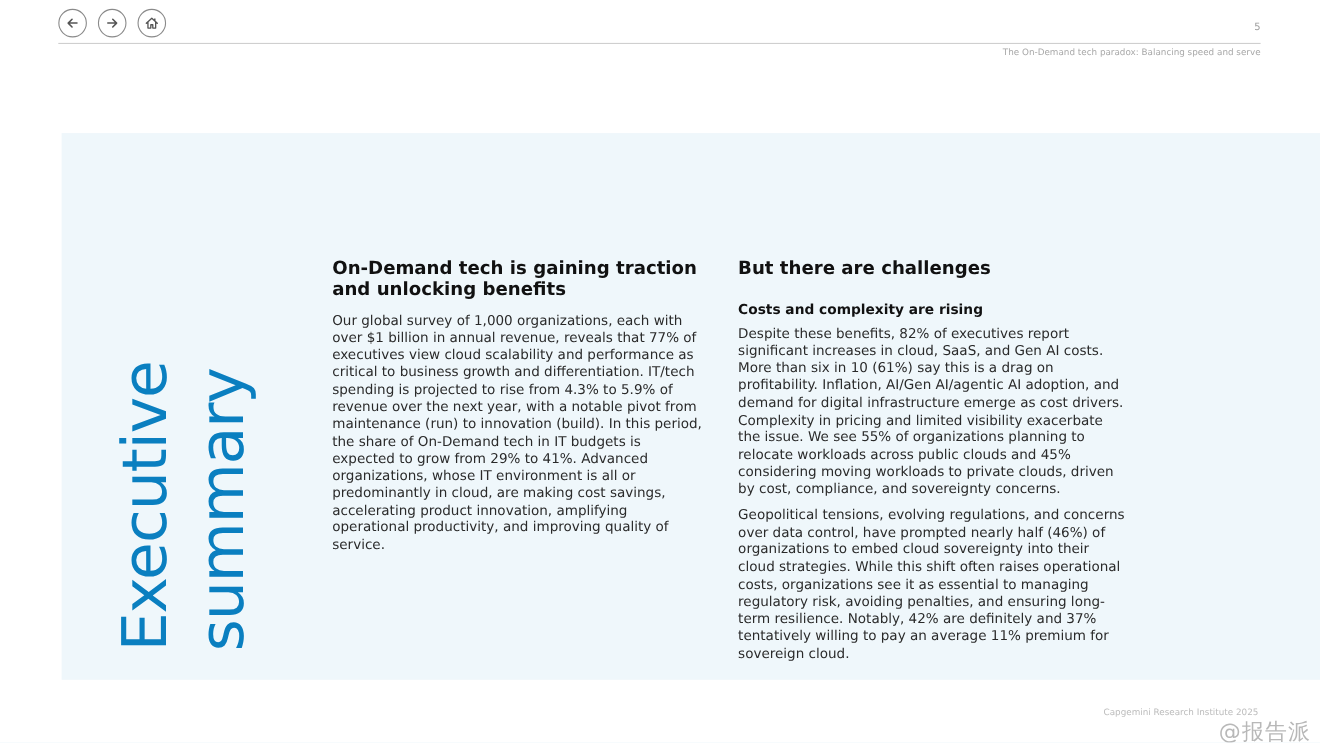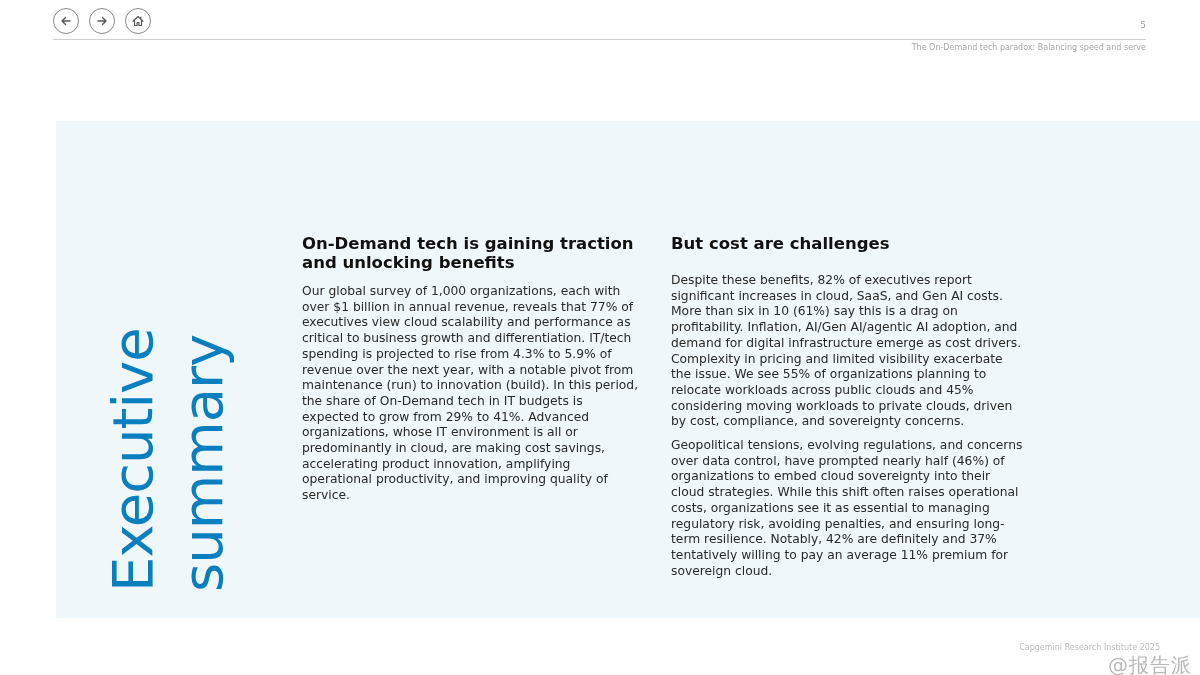--- a/index.html
+++ b/index.html
@@ -31,21 +31,21 @@
     .vertical-title div { height: 70px; }
 
     .col { position: absolute; top: 234px; font-size: 12.3px; line-height: 15.7px; color: #2a2a2a; }
     .col-left { left: 302px; width: 340px; }
     .col-right { left: 671px; width: 355px; }
     .col h2 { margin: 0 0 12px 0; font-size: 16.5px; line-height: 19px; font-weight: bold; color: #111; }
     .col h3 { margin: 0 0 8px 0; font-size: 12.5px; line-height: 15px; font-weight: bold; color: #111; }
     .col p { margin: 0 0 8px 0; }
     .col-right h2 { margin-bottom: 20px; }
 
-    .footer-credit { position: absolute; right: 40px; top: 643px; font-size: 8px; color: #bcbcbc; }
+    .footer-credit { position: absolute; right: 56px; top: 643px; font-size: 8px; color: #bcbcbc; }
     .watermark { position: absolute; right: 8px; top: 652px; font-size: 20px; color: #b8b8b8; letter-spacing: 1px; }
   </style>
 </head>
 <body>
 
 <div class="nav">
   <div class="nav-btn" title="Back">
     <svg viewBox="0 0 14 14">
       <path d="M11 7H3M6.5 3.5L3 7l3.5 3.5" fill="none" stroke="#555" stroke-width="1.4" stroke-linecap="round" stroke-linejoin="round"></path>
     </svg>
@@ -72,19 +72,20 @@
   <div>Executive</div>
   <div>summary</div>
 </div>
 
 <div class="col col-left">
   <h2>On-Demand tech is gaining traction and unlocking benefits</h2>
   <p>Our global survey of 1,000 organizations, each with over $1 billion in annual revenue, reveals that 77% of executives view cloud scalability and performance as critical to business growth and differentiation. IT/tech spending is projected to rise from 4.3% to 5.9% of revenue over the next year, with a notable pivot from maintenance (run) to innovation (build). In this period, the share of On-Demand tech in IT budgets is expected to grow from 29% to 41%. Advanced organizations, whose IT environment is all or predominantly in cloud, are making cost savings, accelerating product innovation, amplifying operational productivity, and improving quality of service.</p>
 </div>
 
 <div class="col col-right">
-  <h2>But cost are challenges</h2>
+  <h2>But there are challenges</h2>
+  <h3>Costs and complexity are rising</h3>
   <p>Despite these benefits, 82% of executives report significant increases in cloud, SaaS, and Gen AI costs. More than six in 10 (61%) say this is a drag on profitability. Inflation, AI/Gen AI/agentic AI adoption, and demand for digital infrastructure emerge as cost drivers. Complexity in pricing and limited visibility exacerbate the issue. We see 55% of organizations planning to relocate workloads across public clouds and 45% considering moving workloads to private clouds, driven by cost, compliance, and sovereignty concerns.</p>
   <p>Geopolitical tensions, evolving regulations, and concerns over data control, have prompted nearly half (46%) of organizations to embed cloud sovereignty into their cloud strategies. While this shift often raises operational costs, organizations see it as essential to managing regulatory risk, avoiding penalties, and ensuring long-term resilience. Notably, 42% are definitely and 37% tentatively willing to pay an average 11% premium for sovereign cloud.</p>
 </div>
 
 <div class="footer-credit">Capgemini Research Institute 2025</div>
 <div class="watermark">@报告派</div>
 
 </body></html>

